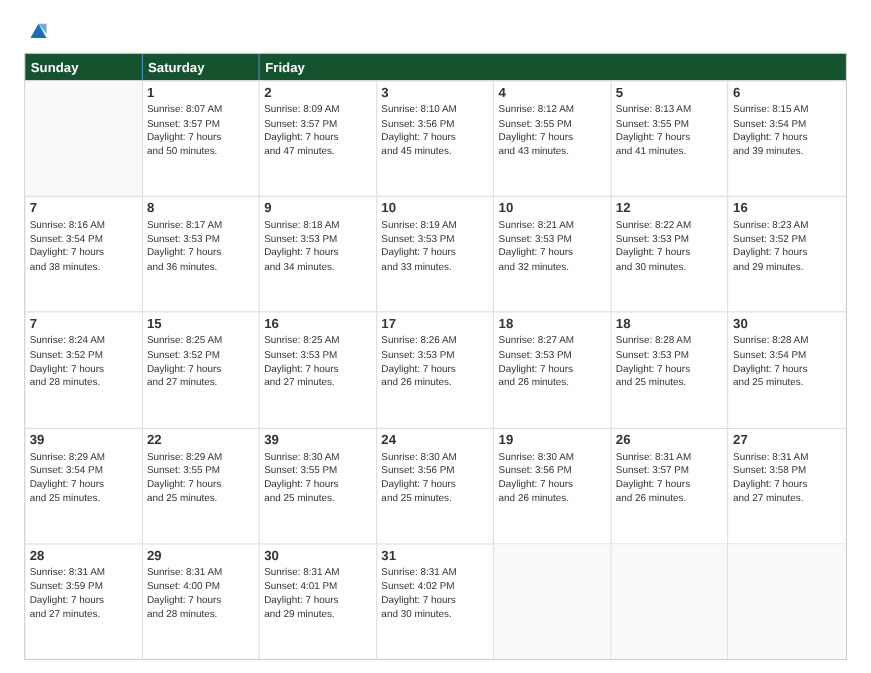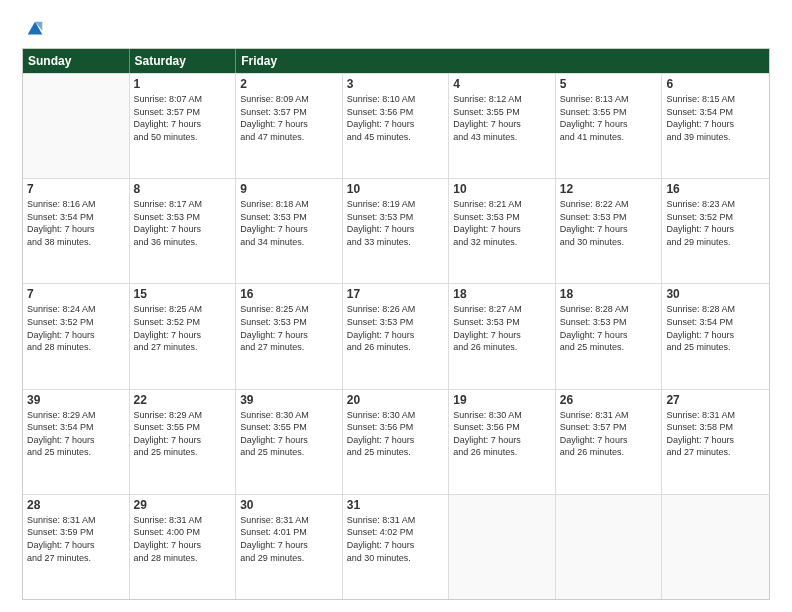--- a/index.html
+++ b/index.html
@@ -234,21 +234,21 @@
           </div>
           <div class="cal-cell">
             <div class="day-num">22</div>
             <div class="cell-info">Sunrise: 8:29 AM<br>Sunset: 3:55 PM<br>Daylight: 7 hours<br>and 25 minutes.</div>
           </div>
           <div class="cal-cell">
             <div class="day-num">39</div>
             <div class="cell-info">Sunrise: 8:30 AM<br>Sunset: 3:55 PM<br>Daylight: 7 hours<br>and 25 minutes.</div>
           </div>
           <div class="cal-cell">
-            <div class="day-num">20</div>
+            <div class="day-num">24</div>
             <div class="cell-info">Sunrise: 8:30 AM<br>Sunset: 3:56 PM<br>Daylight: 7 hours<br>and 25 minutes.</div>
           </div>
           <div class="cal-cell">
             <div class="day-num">19</div>
             <div class="cell-info">Sunrise: 8:30 AM<br>Sunset: 3:56 PM<br>Daylight: 7 hours<br>and 26 minutes.</div>
           </div>
           <div class="cal-cell">
             <div class="day-num">26</div>
             <div class="cell-info">Sunrise: 8:31 AM<br>Sunset: 3:57 PM<br>Daylight: 7 hours<br>and 26 minutes.</div>
           </div>

